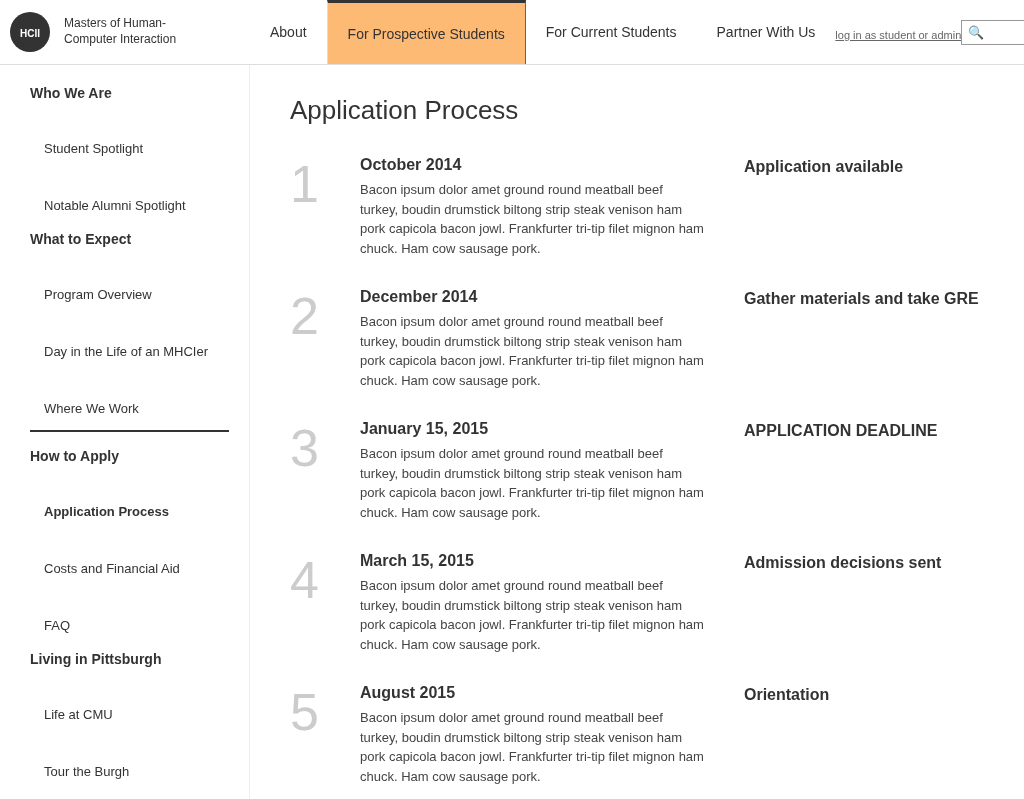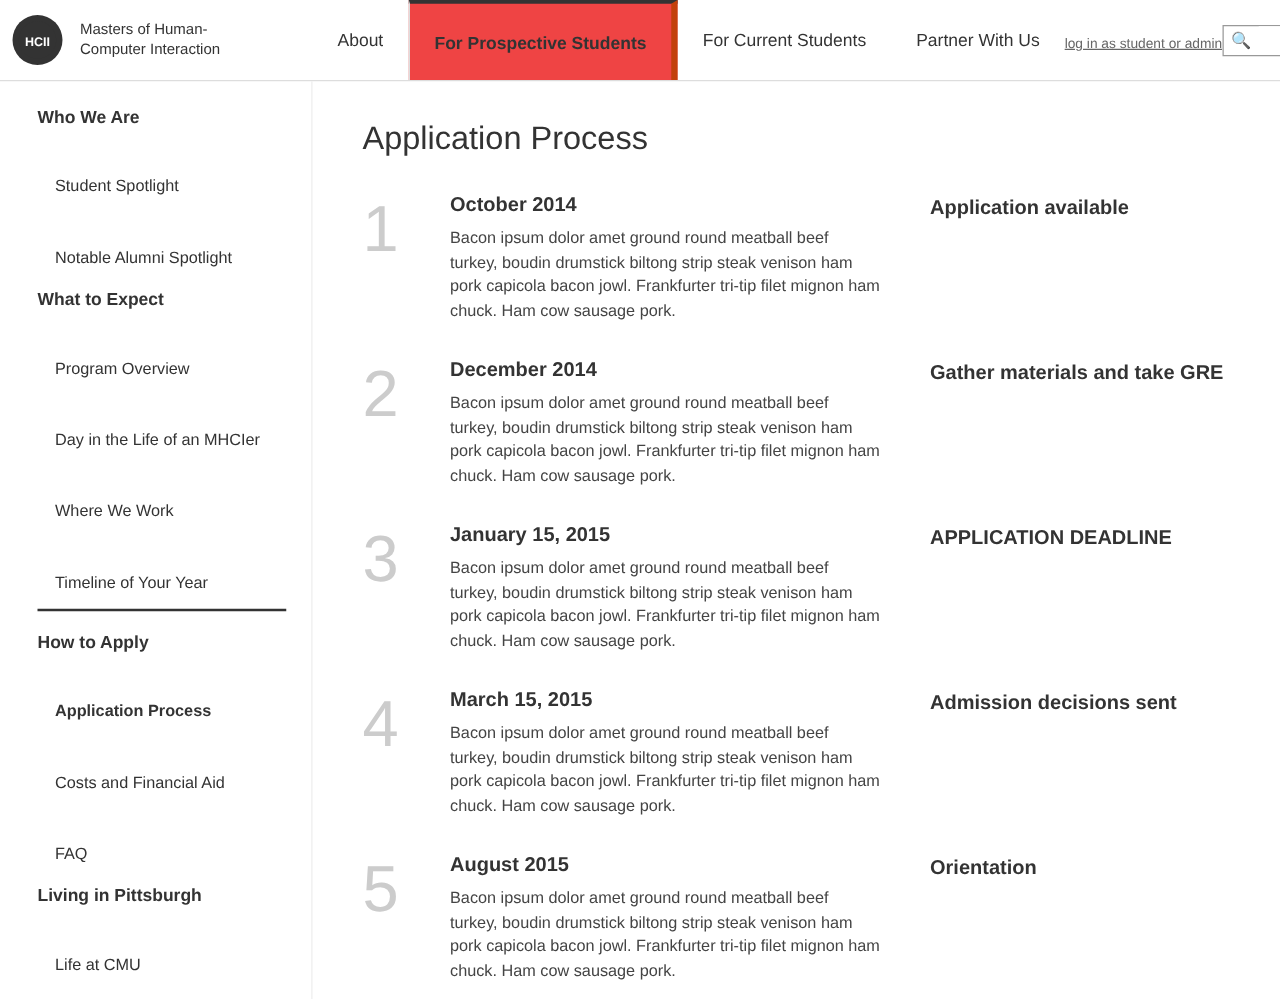--- a/index.html
+++ b/index.html
@@ -53,25 +53,25 @@
       cursor: pointer;
       height: 100%;
       border: none;
       background: none;
       color: #333;
       text-decoration: none;
       white-space: nowrap;
       text-align: center;
     }
     .nav-item.active {
-      background: #ef4444;
+      background: #fdba74;
       border-top: 3px solid #333;
       border-left: 1px solid #ddd;
-      border-right: 5px solid #c2410c;
-      font-weight: bold;
+      border-right: 1px solid #c2410c;
+      font-weight: normal;
       margin-bottom: -1px;
     }
     #search-box {
       margin-left: auto;
       display: flex;
       align-items: center;
     }
     #search-input {
       border: 1px solid #999;
       padding: 4px 8px;
@@ -204,21 +204,20 @@
   <div id="sidebar">
 
     <div class="sidebar-section-title">Who We Are</div>
     <div class="sidebar-subitem">Student Spotlight</div>
     <div class="sidebar-subitem">Notable Alumni Spotlight</div>
 
     <div class="sidebar-section-title">What to Expect</div>
     <div class="sidebar-subitem">Program Overview</div>
     <div class="sidebar-subitem">Day in the Life of an MHCIer</div>
     <div class="sidebar-subitem">Where We Work</div>
-    <div class="sidebar-subitem">Timeline of Your Year</div>
 
     <div class="sidebar-divider"></div>
     <div class="sidebar-section-title">How to Apply</div>
     <div class="sidebar-subitem active">Application Process</div>
     <div class="sidebar-subitem">Costs and Financial Aid</div>
     <div class="sidebar-subitem">FAQ</div>
 
     <div class="sidebar-section-title">Living in Pittsburgh</div>
     <div class="sidebar-subitem">Life at CMU</div>
     <div class="sidebar-subitem">Tour the Burgh</div>

